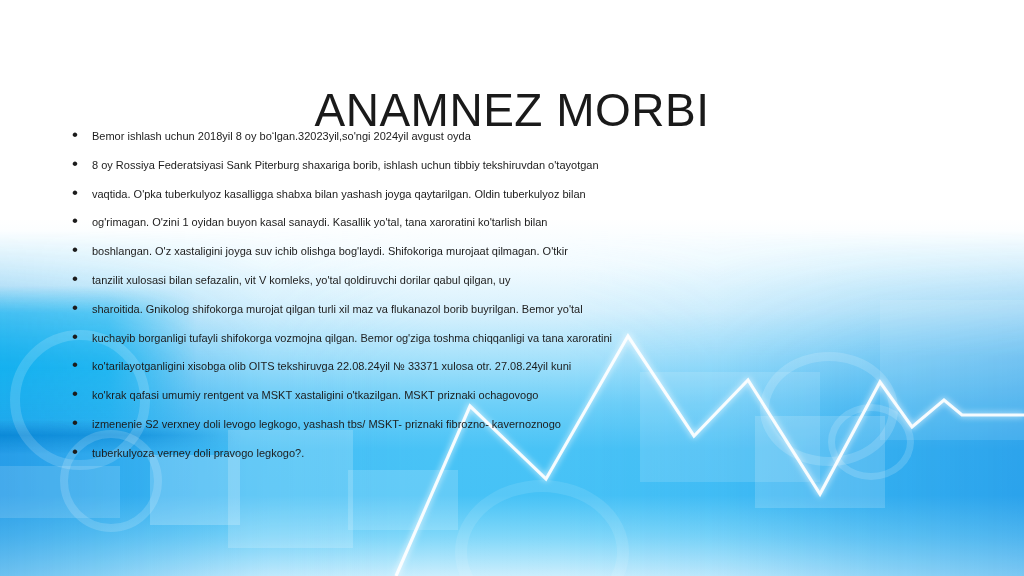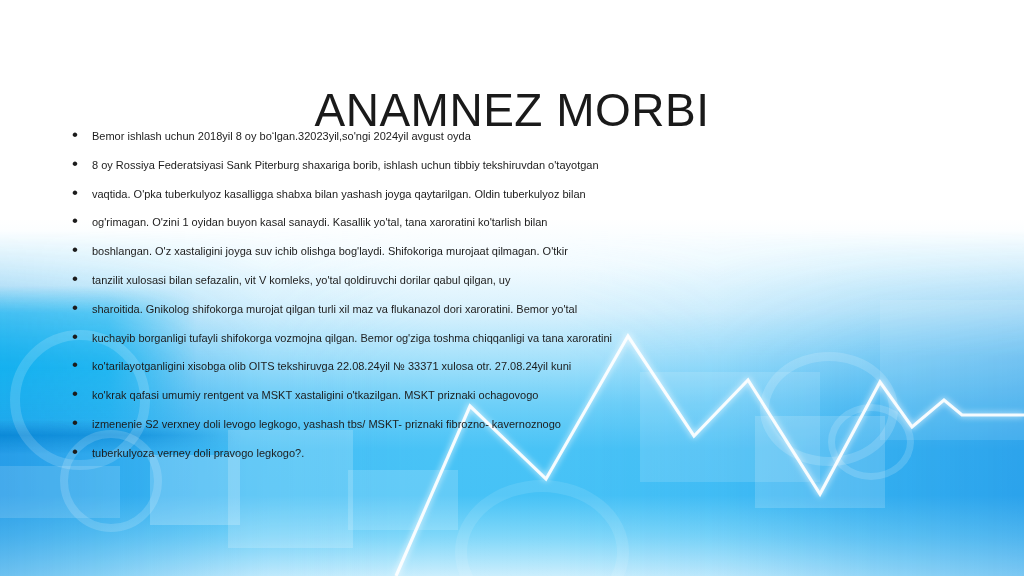--- a/index.html
+++ b/index.html
@@ -199,21 +199,21 @@
 
     <h1 id="title">ANAMNEZ MORBI</h1>
 
     <ul id="bullets">
       <li>Bemor ishlash uchun 2018yil 8 oy bo‘lgan.32023yil,so'ngi 2024yil avgust oyda</li>
       <li>8 oy Rossiya Federatsiyasi Sank Piterburg shaxariga borib, ishlash uchun tibbiy tekshiruvdan o'tayotgan</li>
       <li>vaqtida. O'pka tuberkulyoz kasalligga shabxa bilan yashash joyga qaytarilgan. Oldin tuberkulyoz bilan</li>
       <li>og'rimagan. O'zini 1 oyidan buyon kasal sanaydi. Kasallik yo'tal, tana xaroratini ko'tarlish bilan</li>
       <li>boshlangan. O'z xastaligini joyga suv ichib olishga bog'laydi. Shifokoriga murojaat qilmagan. O'tkir</li>
       <li>tanzilit xulosasi bilan sefazalin, vit V komleks, yo'tal qoldiruvchi dorilar qabul qilgan, uy</li>
-      <li>sharoitida. Gnikolog shifokorga murojat qilgan turli xil maz va flukanazol dori xaroratini. Bemor yo'tal</li>
+      <li>sharoitida. Gnikolog shifokorga murojat qilgan turli xil maz va flukanazol borib buyrilgan. Bemor yo'tal</li>
       <li>kuchayib borganligi tufayli shifokorga vozmojna qilgan. Bemor og'ziga toshma chiqqanligi va tana xaroratini</li>
       <li>ko'tarilayotganligini xisobga olib OITS tekshiruvga 22.08.24yil № 33371 xulosa otr. 27.08.24yil kuni</li>
       <li>ko'krak qafasi umumiy rentgent va MSKT xastaligini o'tkazilgan. MSKT priznaki ochagovogo</li>
       <li>izmenenie S2 verxney doli levogo legkogo, yashash tbs/ MSKT- priznaki fibrozno- kavernoznogo</li>
       <li>tuberkulyoza verney doli pravogo legkogo?.</li>
     </ul>
 
   </div>
 </div>
 

